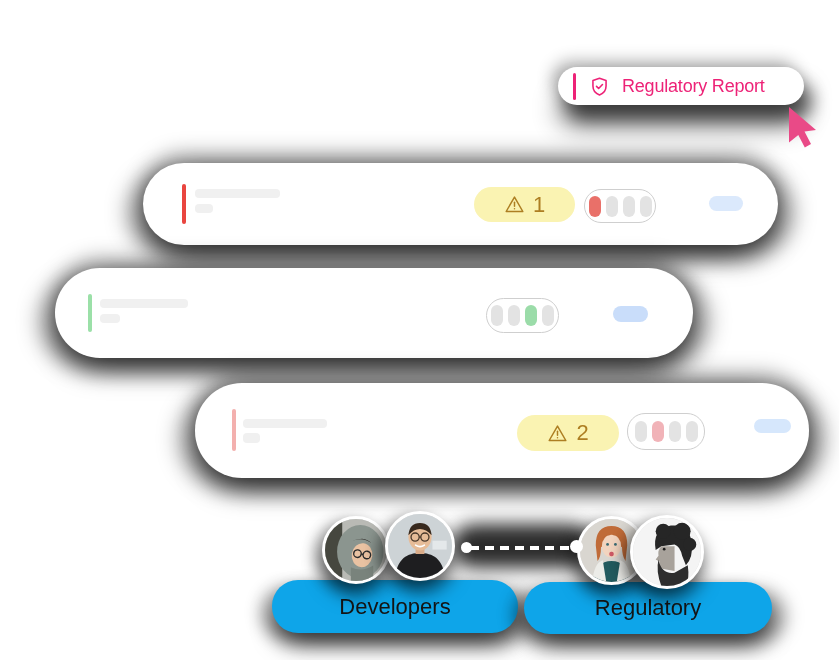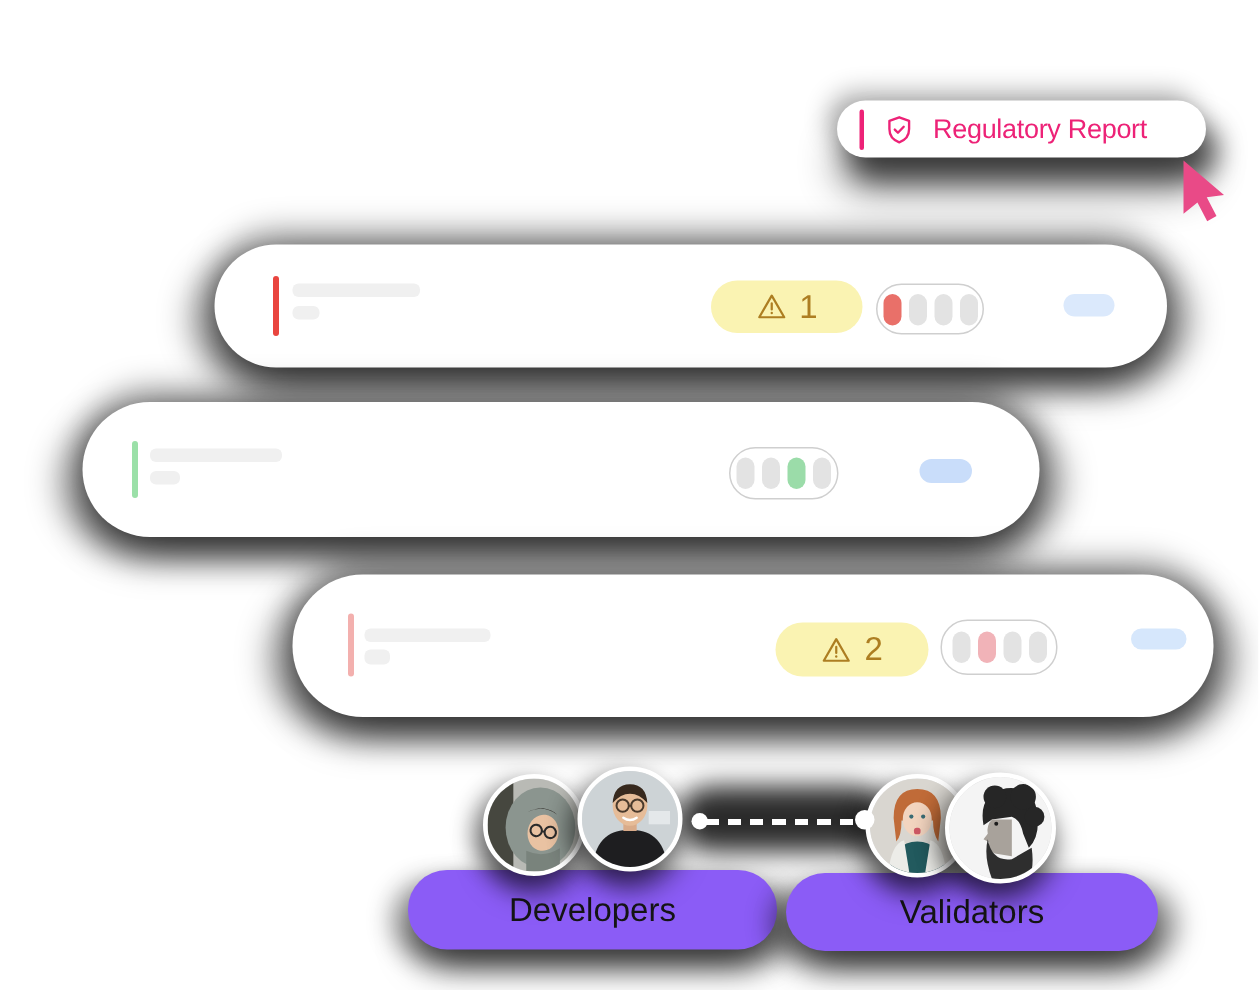--- a/index.html
+++ b/index.html
@@ -37,21 +37,21 @@
   .warn-badge{position:absolute;background:#FAF3B2;border-radius:18px;display:flex;
     align-items:center;justify-content:center;gap:8px;}
   .warn-badge .count{font-size:22px;font-weight:500;color:#AD7E22;}
   .warn-icon{width:21px;height:21px;}
   .dots-pill{position:absolute;border:1.5px solid #cfcfcf;border-radius:18px;background:#fff;
     display:flex;align-items:center;justify-content:center;gap:5px;box-sizing:border-box;}
   .dots-pill .dot{width:12px;height:21px;border-radius:6px;}
   .blue-pill{position:absolute;border-radius:8px;}
 
   
-  .team-label{position:absolute;background:#8b5cf6;border-radius:26px;display:flex;align-items:center;
+  .team-label{position:absolute;background:#0ea5e9;border-radius:26px;display:flex;align-items:center;
     justify-content:center;z-index:6;cursor:pointer;font-size:22px;font-weight:500;color:#151515;
     box-shadow:0 14px 20px rgba(0,0,0,.55),14px 8px 18px rgba(0,0,0,.35),-12px 6px 16px rgba(0,0,0,.3);}
   .label-dev{left:272px;top:580px;width:246px;height:53px;}
   .label-val{left:524px;top:582px;width:248px;height:52px;}
   .avatar{position:absolute;border:3px solid #fff;border-radius:50%;overflow:hidden;background:#ddd;
     box-shadow:0 12px 18px rgba(0,0,0,.55),-8px 4px 14px rgba(0,0,0,.3);}
   .avatar svg{display:block;width:100%;height:100%;}
   .av-1{left:322px;top:516px;width:62px;height:62px;z-index:7;}
   .av-2{left:385px;top:511px;width:64px;height:64px;z-index:8;}
   .av-3{left:577px;top:516px;width:63px;height:63px;z-index:7;}
@@ -197,16 +197,16 @@
       <path d="M30 30 Q26 34 27 40 L24 44 L28 46 Q27 52 32 54 L44 56 L44 30 Z" fill="#a8a29b"></path>
       <path d="M27 44 Q30 60 44 58 L58 50 Q60 64 56 72 L30 72 Q24 56 27 44 Z" fill="#2e2e2e"></path>
       <circle cx="33" cy="33" r="1.4" fill="#1c1c1c"></circle>
     </svg>
   </div>
 
   <div class="team-label label-dev">
     <span>Developers</span>
   </div>
   <div class="team-label label-val">
-    <span>Validators</span>
+    <span>Regulatory</span>
   </div>
 
 </div>
 
 </body></html>

